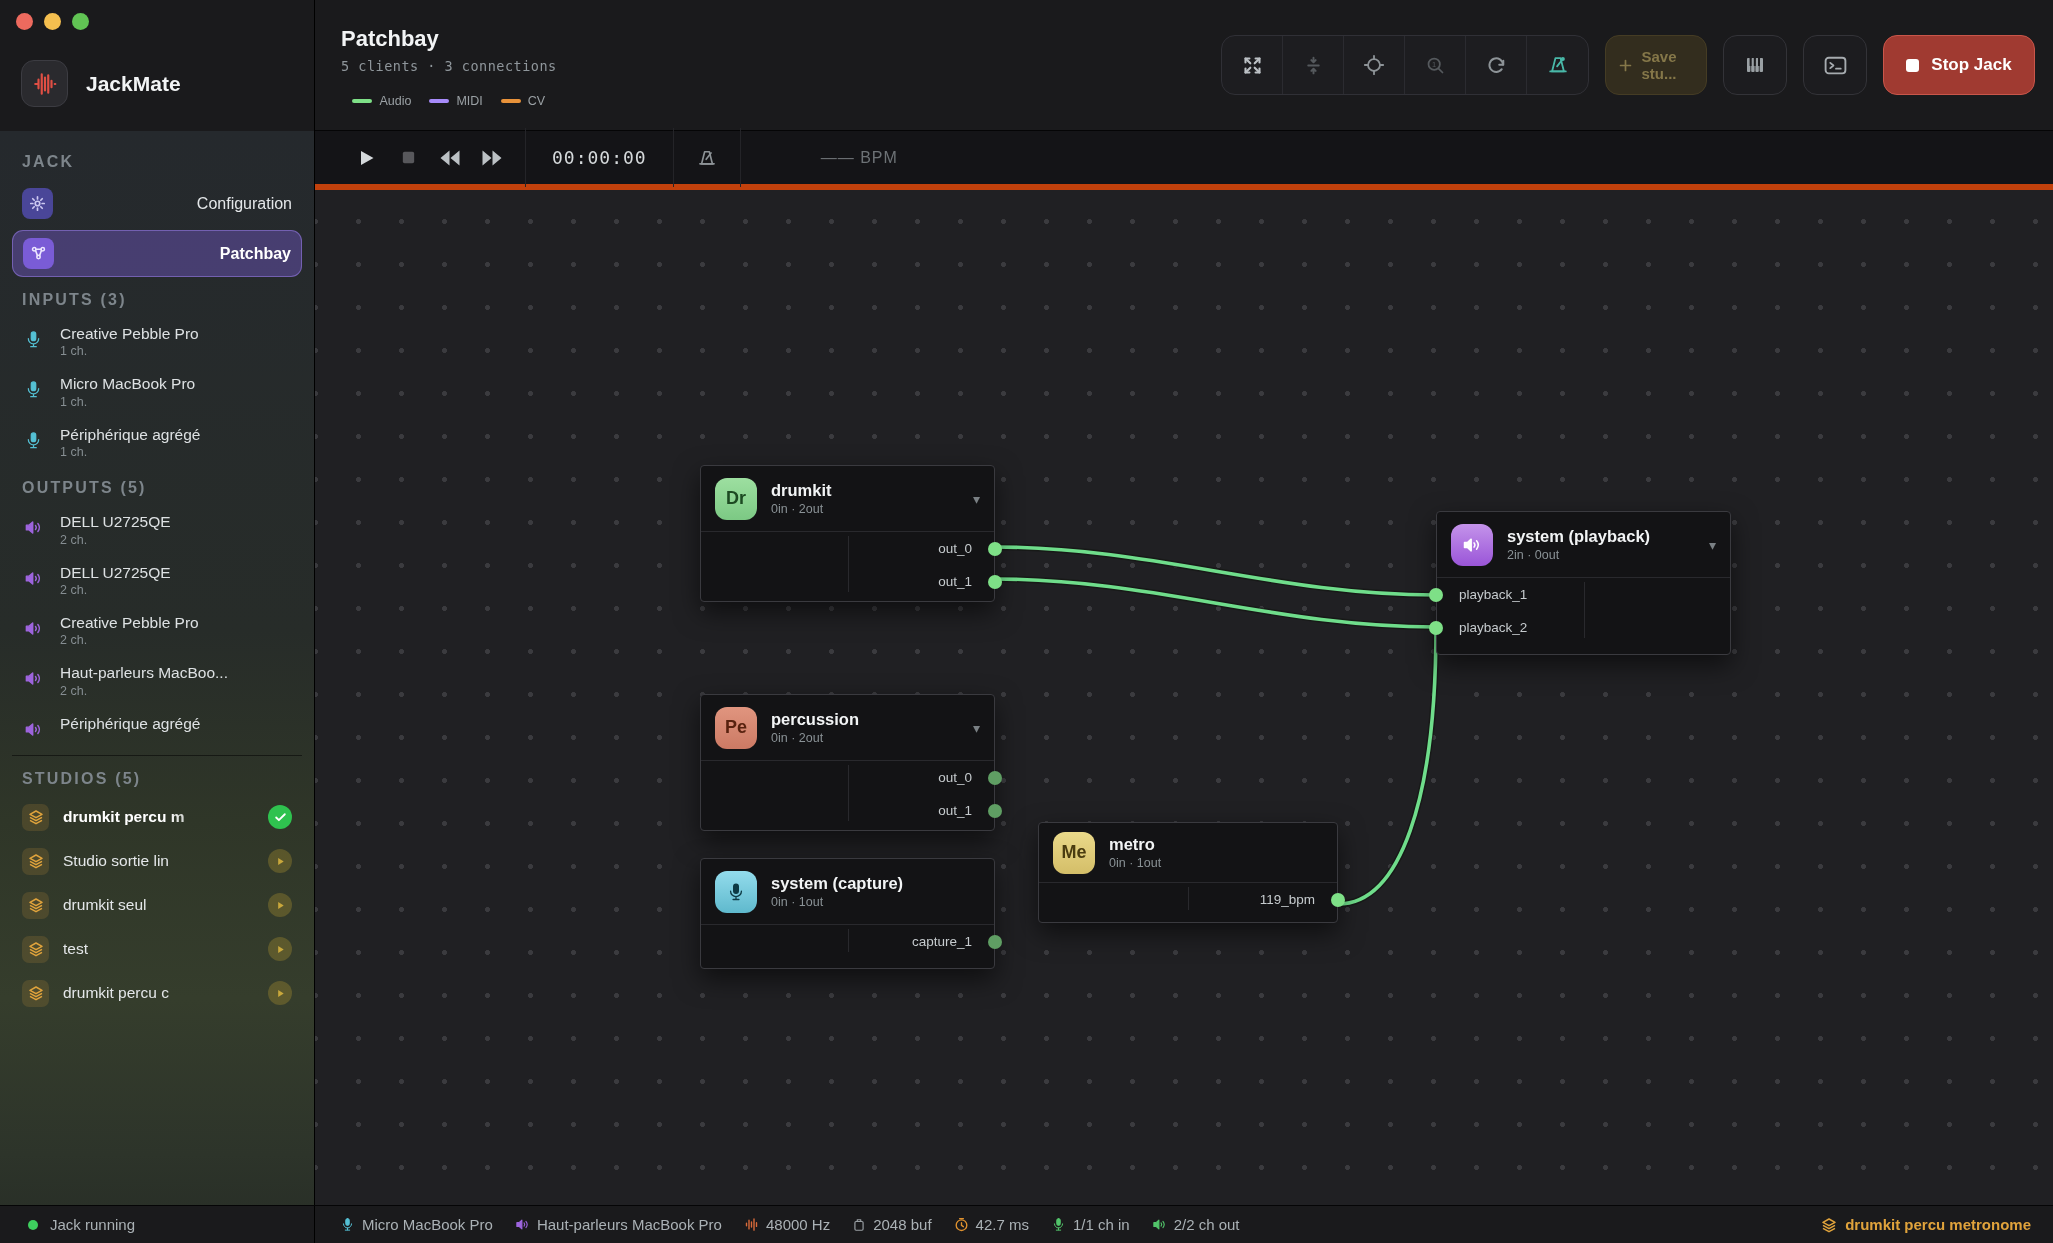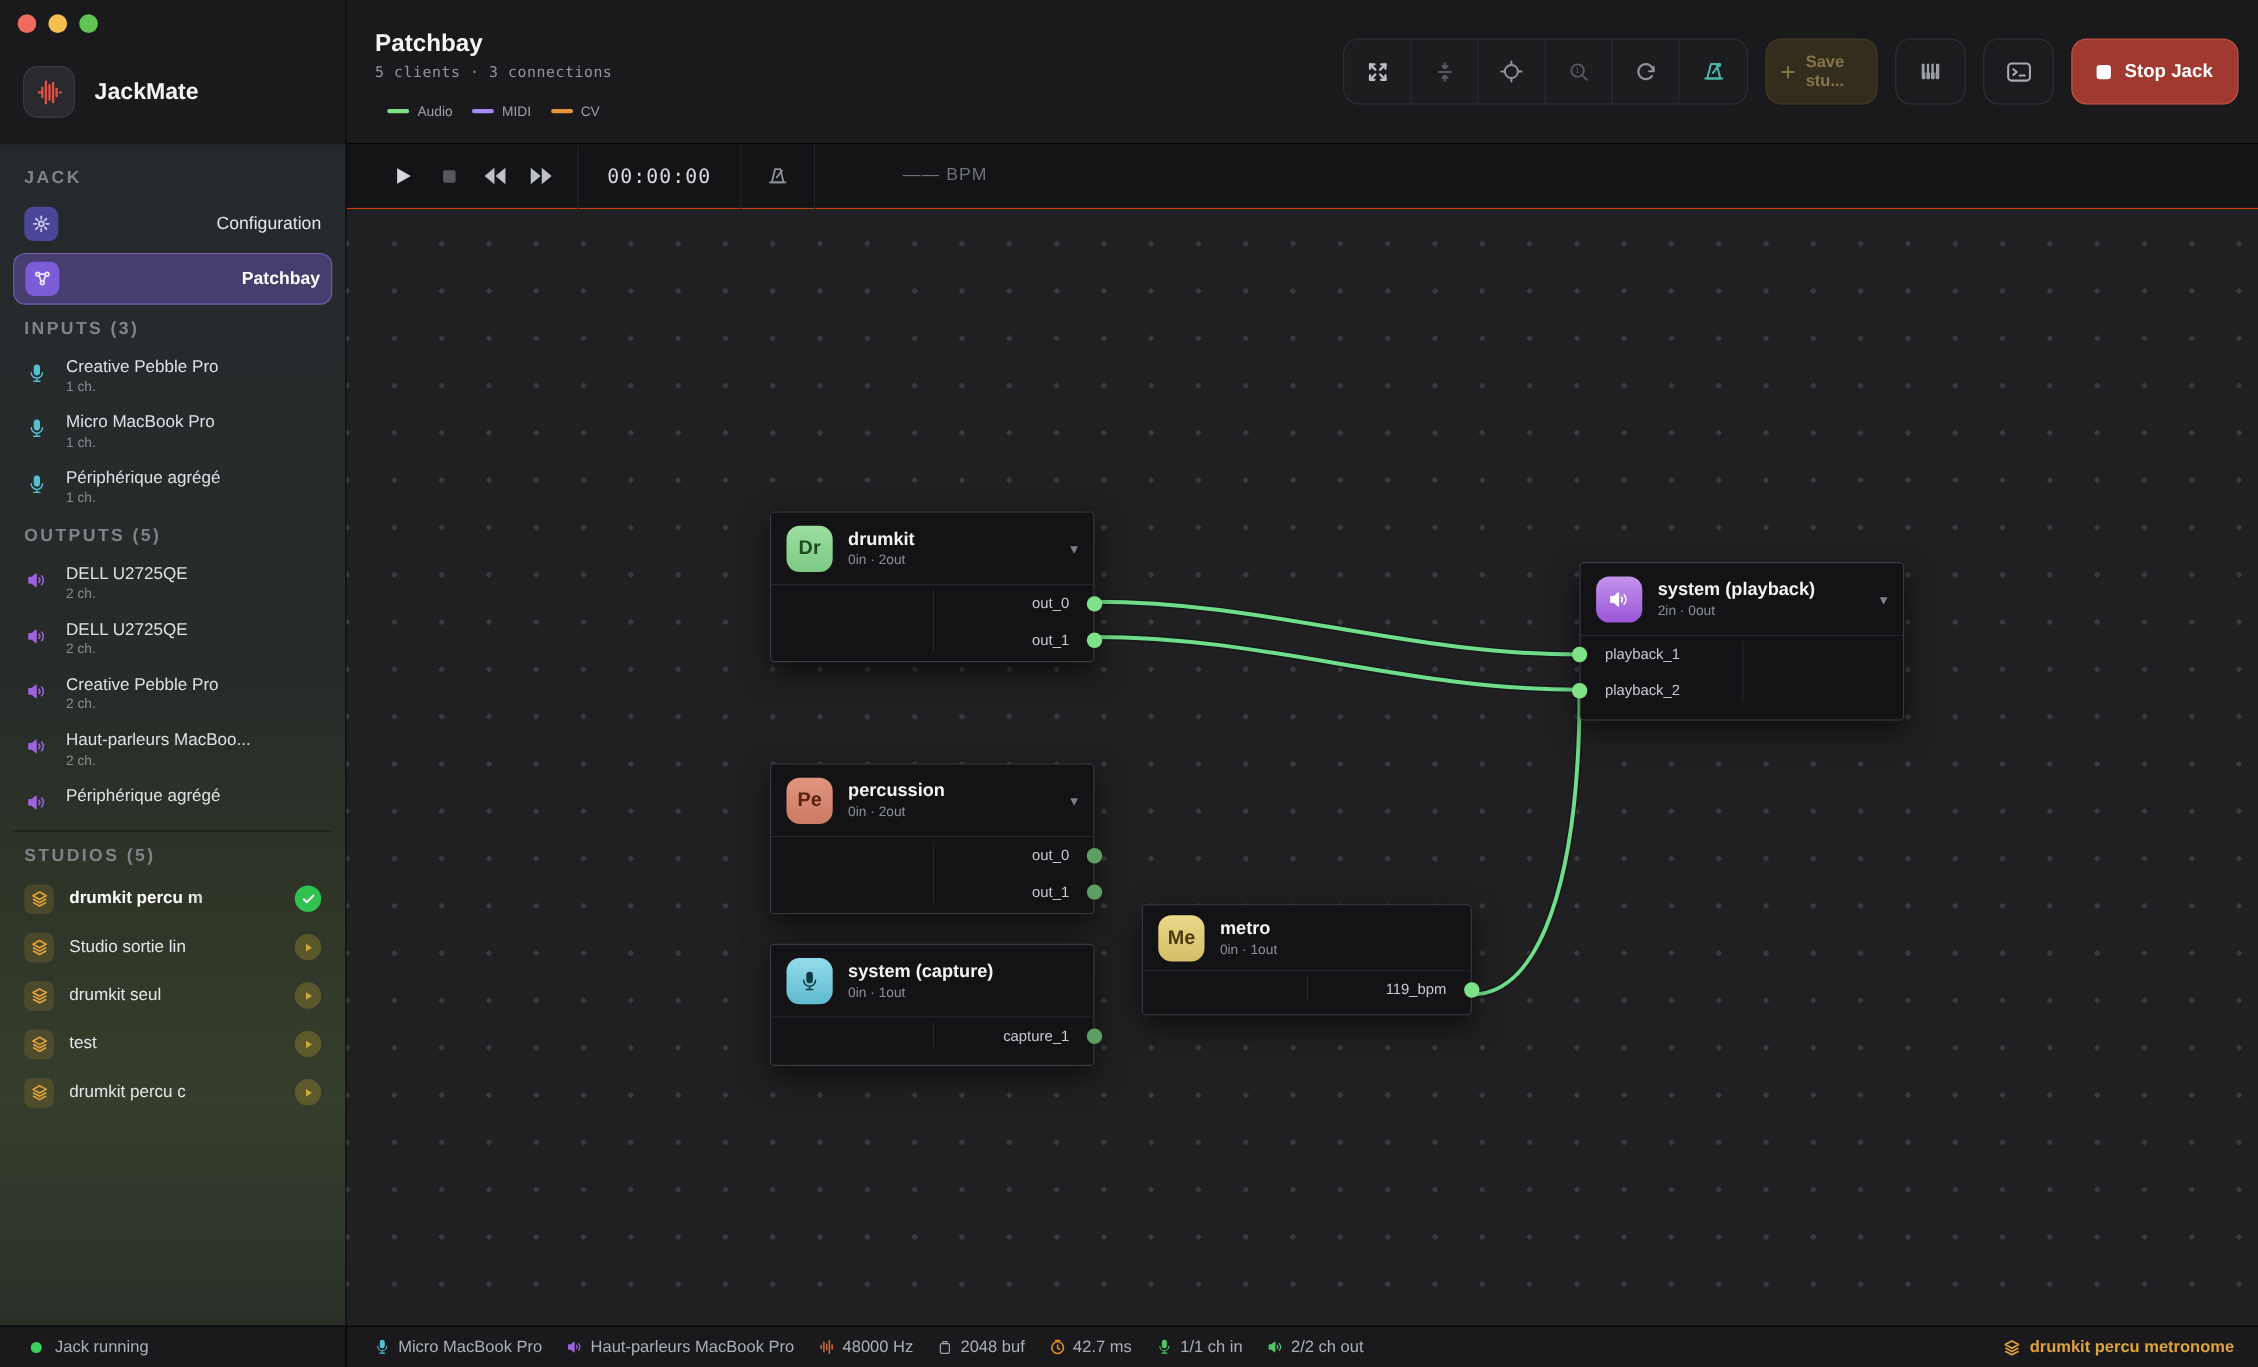--- a/index.html
+++ b/index.html
@@ -63,21 +63,21 @@
   .tool-btn:last-child { border-right:none; }
   .ti-bright{color:#bcc1c5;} .ti-dim{color:#55595d;} .ti-mid{color:#8d9397;} .ti-teal{color:#49b8a8;}
   .btn { height:60px; border-radius:14px; display:flex; align-items:center; justify-content:center; }
   .save-btn { width:102px; background:#332d1e; border:1px solid #453c24; color:#857749; gap:8px; padding:0 10px; }
   .save-label { font-size:15px; font-weight:bold; line-height:1.15; width:54px; }
   .icon-btn { width:64px; background:#1c1c1f; border:1px solid #333338; color:#a6abaf; }
   .stop-btn { width:152px; background:#a03a31; border:1.5px solid #c9564a; gap:12px; }
   .stop-square { width:13px; height:13px; border-radius:3px; background:#fff; }
   .stop-label { font-size:17px; font-weight:bold; color:#fff; }
 
-  .transport { height:59px; background:#141417; border-bottom:1px solid #c2410c; display:flex; align-items:center; padding-left:30px; }
+  .transport { height:59px; background:#141417; border-bottom:6px solid #c2410c; display:flex; align-items:center; padding-left:30px; }
   .tr-btn { display:flex; align-items:center; justify-content:center; width:42px; height:40px; }
   .tr-div { width:1px; height:59px; background:#242428; margin:0 12px; }
   .timecode { font-family:"DejaVu Sans Mono", monospace; font-size:18px; color:#d5d9db; letter-spacing:1px; padding:0 14px; }
   .bpm { font-size:16px; color:#6d7276; margin-left:68px; letter-spacing:1px; }
 
   
   .canvas { flex:1; position:relative; background-color:#202023;
             background-image:radial-gradient(circle, #3b3b3f 2.2px, transparent 2.6px);
             background-size:43px 43px; background-position:22px 10px; overflow:hidden; }
   .wires { position:absolute; inset:0; pointer-events:none; }

